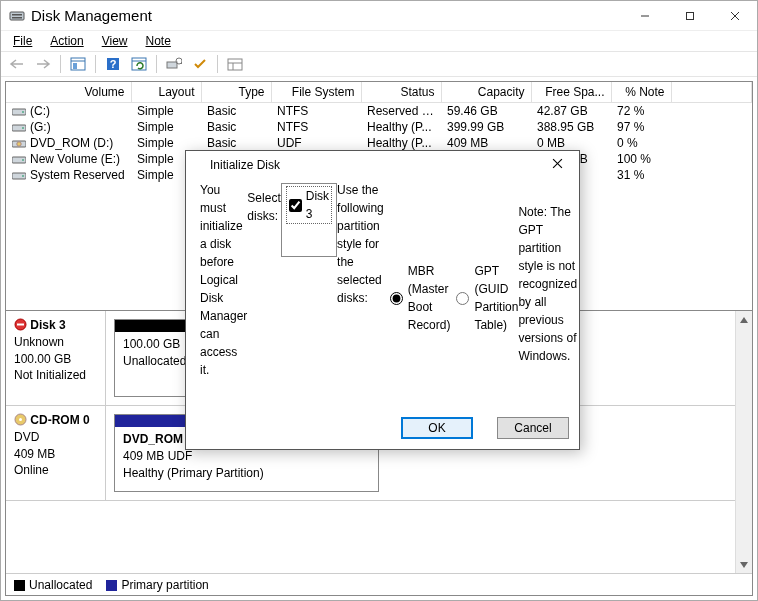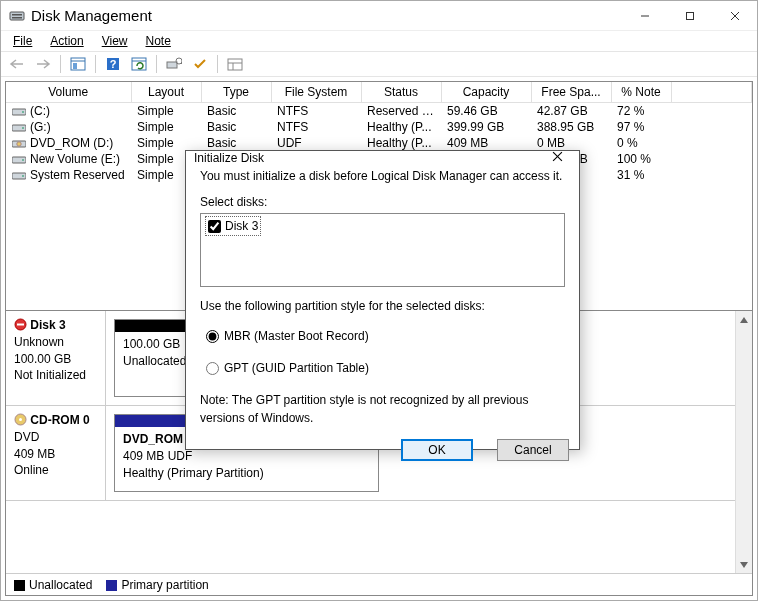--- a/index.html
+++ b/index.html
@@ -13,44 +13,44 @@
   .win-controls svg { width: 10px; height: 10px; }
   .menubar { height: 20px; display: flex; align-items: center; padding: 0 4px; gap: 2px; }
   .menubar span { padding: 2px 8px; text-decoration: underline; }
   .toolbar { height: 26px; border-top: 1px solid #e5e5e5; border-bottom: 1px solid #e5e5e5; display: flex; align-items: center; padding: 0 4px; gap: 2px; }
   .tool { width: 24px; height: 22px; display: flex; align-items: center; justify-content: center; border: 1px solid transparent; }
   .tool.disabled { opacity: .4; }
   .sep { width: 1px; height: 18px; background: #ccc; margin: 0 3px; }
   .content { flex: 1; display: flex; flex-direction: column; padding: 4px; overflow: hidden; }
   .table-wrap { border: 1px solid #888; height: 230px; position: relative; overflow: hidden; }
   table { width: 100%; border-collapse: collapse; table-layout: fixed; }
-  thead th { background: #fff; border-right: 1px solid #e0e0e0; border-bottom: 1px solid #e0e0e0; text-align: center; font-weight: 400; padding: 3px 6px; white-space: nowrap; overflow: hidden; }
+  thead th { background: #fff; border-right: 1px solid #e0e0e0; border-bottom: 1px solid #e0e0e0; text-align: right; font-weight: 400; padding: 3px 6px; white-space: nowrap; overflow: hidden; }
   tbody td { padding: 1px 6px; white-space: nowrap; overflow: hidden; text-overflow: ellipsis; }
   .vol-icon { display: inline-block; width: 14px; height: 11px; vertical-align: middle; margin-right: 4px; }
   .disk-pane { border: 1px solid #888; border-top: none; flex: 1; overflow: hidden; display: flex; flex-direction: column; }
   .disk-scroll { flex:1; overflow:hidden; position:relative; }
   .disk-row { display: flex; border-bottom: 1px solid #ccc; height: 95px; }
   .disk-header { width: 100px; padding: 6px 8px; border-right: 1px solid #ccc; font-size: 12px; line-height: 1.4; }
   .disk-header b { font-size: 12px; }
   .disk-body { flex: 1; padding: 8px; display:flex; }
   .part-box { border: 1px solid #888; background:#fff; flex:1; display:flex; flex-direction:column; }
   .part-bar { height: 12px; }
   .unalloc-bar { background: #000; }
   .primary-bar { background: #20249b; }
   .part-text { padding: 4px 8px; line-height:1.4; font-size:12px; }
   .legend { height: 22px; border-top: 1px solid #ccc; display:flex; align-items:center; gap:14px; padding:0 8px; font-size:12px;}
   .legend .sw { width:11px; height:11px; display:inline-block; vertical-align:middle; margin-right:4px;}
   .vscrollbar { position:absolute; right:0; top:0; bottom:0; width:17px; background:#f0f0f0; border-left:1px solid #ddd; display:flex; flex-direction:column; justify-content:space-between; align-items:center;}
   .vscrollbar .arrow { width:100%; height:17px; display:flex; align-items:center; justify-content:center; }
   
   .modal { position:absolute; left:184px; top:149px; width:395px; height:300px; background:#fff; border:1px solid #555; box-shadow: 3px 3px 14px rgba(0,0,0,0.25); display:flex; flex-direction:column; }
   .m-title { height:28px; display:flex; align-items:center; padding:0 8px; }
-  .m-title span { flex:1; }
+  .m-title span { flex:1;margin-left:16px; }
   .m-title .close { width:28px; text-align:center; }
-  .m-body { padding: 2px 14px 8px; flex:1; display:flex; flex-direction:column; font-size:12px; line-height:1.5;}
+  .m-body { padding: 2px 14px 8px; flex:1; display:flex; flex-direction:row; font-size:12px; line-height:1.5;}
   .select-box { border:1px solid #888; height:74px; margin-top:2px; margin-bottom:10px; padding:2px 4px; }
   .select-box label { display:flex; align-items:center; gap:4px; border:1px dotted #666; padding:0 2px; width:fit-content;}
   .radio-row { display:flex; align-items:center; gap:5px; margin:12px 0 2px 6px;}
   .m-buttons { display:flex; justify-content:flex-end; gap:24px; padding: 4px 10px 10px; }
   .btn { min-width:72px; height:22px; border:1px solid #888; background:#e1e1e1; font-size:12px; display:flex; align-items:center; justify-content:center; }
   .btn.primary { border:2px solid #0078d7; background:#e5f1fb;}
   input[type=checkbox],input[type=radio]{ margin:0; width:13px; height:13px; accent-color:#000;}
 </style>
 </head>
 <body>
@@ -317,20 +317,20 @@
       </div>
       <div>Use the following partition style for the selected disks:</div>
       <div class="radio-row">
         <input type="radio" name="ps" checked="" style="">
         <span>MBR (Master Boot Record)</span>
       </div>
       <div class="radio-row">
         <input type="radio" name="ps" style="">
         <span>GPT (GUID Partition Table)</span>
       </div>
-      <div style="margin-top:12px; max-width:350px;">Note: The GPT partition style is not recognized by all previous versions of Windows.</div>
+      <div style="margin-top:22px; max-width:350px;">Note: The GPT partition style is not recognized by all previous versions of Windows.</div>
     </div>
     <div class="m-buttons">
       <div class="btn primary">OK</div>
       <div class="btn">Cancel</div>
     </div>
   </div>
 </div>
 
 </body></html>

